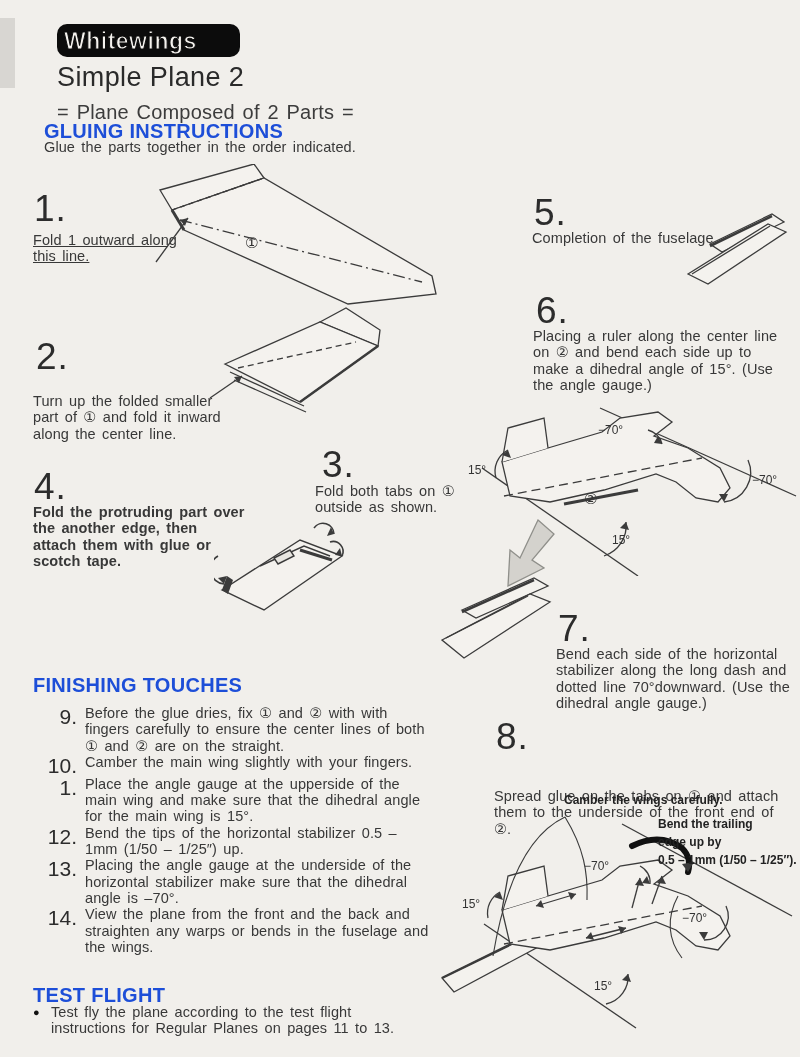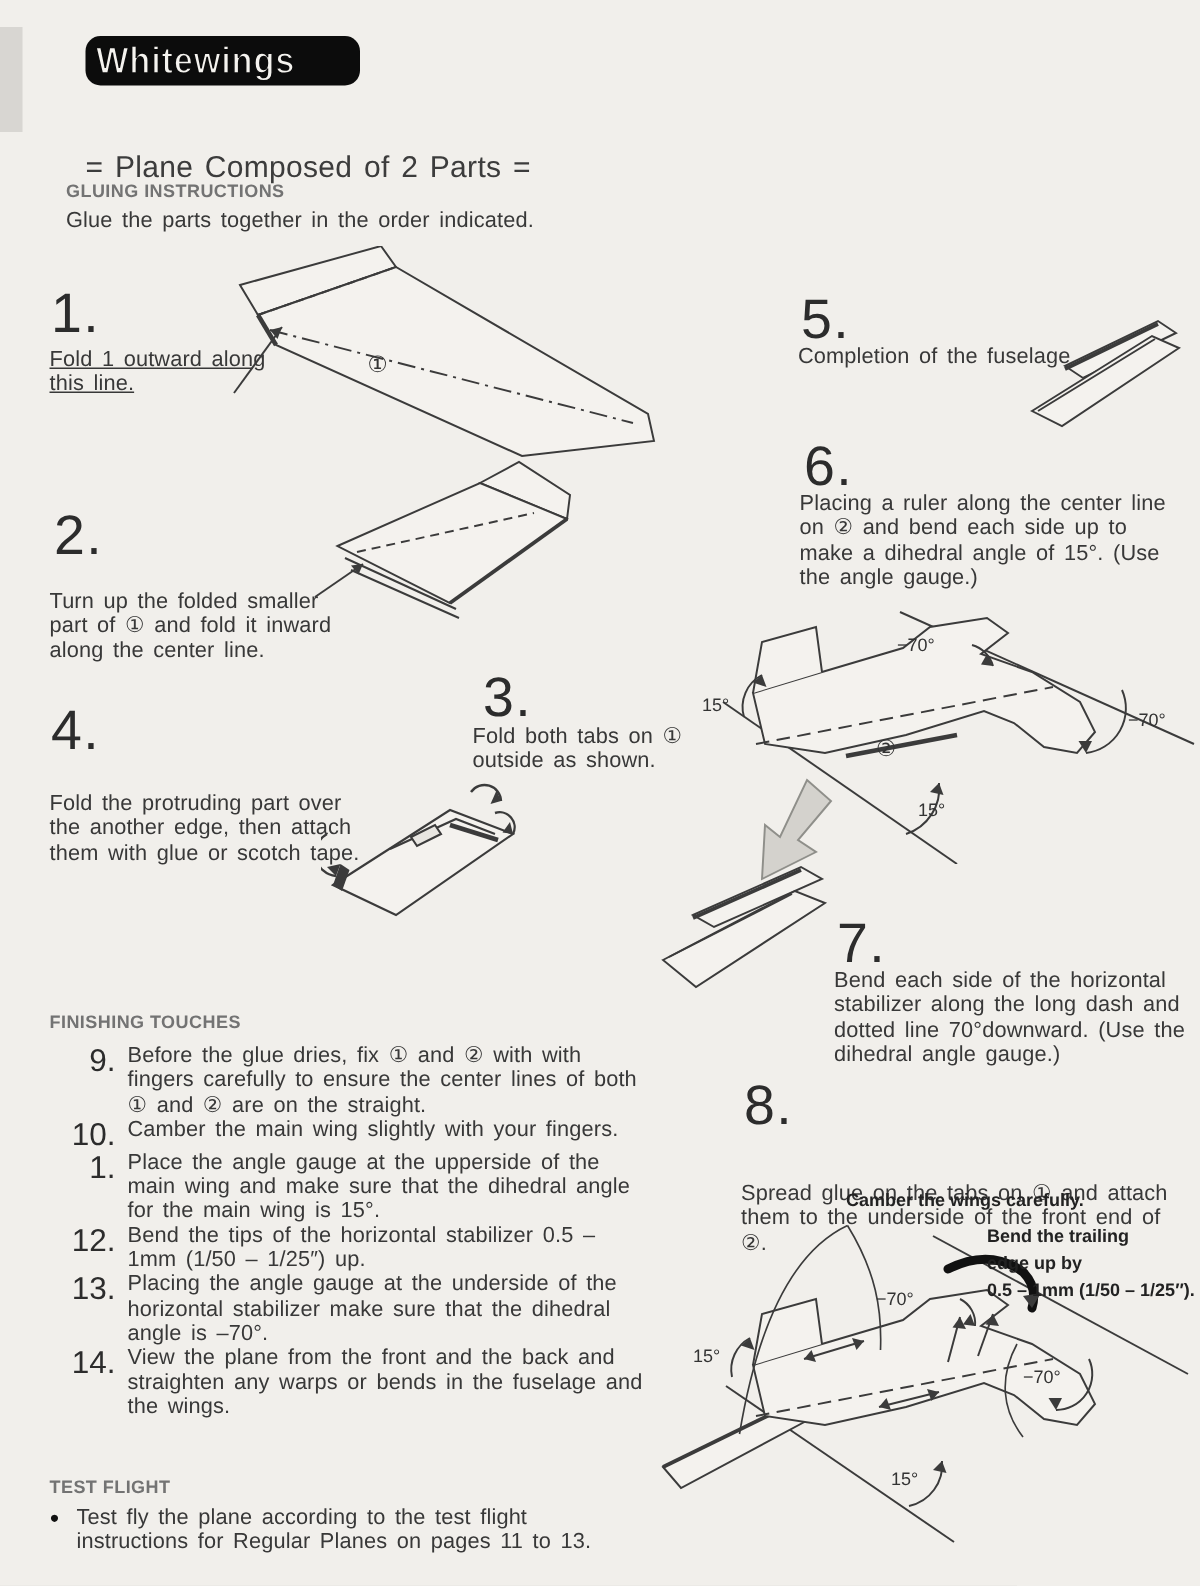--- a/index.html
+++ b/index.html
@@ -5,21 +5,21 @@
   html,body{margin:0;padding:0;background:#e8e6e2;}
   #page{
     position:relative;width:800px;height:1057px;margin:0 auto;
     background:#f1efeb;overflow:hidden;
     font-family:"Liberation Sans","DejaVu Sans",sans-serif;
     color:#3a3a3a;
   }
   .abs{position:absolute;}
   .body-t{font-size:14.5px;line-height:16.4px;letter-spacing:.1px;word-spacing:2.2px;color:#383838;}
   .step-num{font-size:37px;line-height:1;color:#2c2c2c;letter-spacing:1px;font-weight:400;}
-  .h-bold{font-size:12px;font-weight:700;color:#737373;letter-spacing:.3px;}
+  .h-bold{font-size:20px;font-weight:700;color:#1d4ed8;letter-spacing:.3px;}
   .scan-edge{background:#d8d6d2;}
   .logo-box{background:#0c0c0c;display:flex;align-items:center;padding-left:7px;}
   .logo-text{
     color:#f5f3ef;font-size:23px;font-weight:800;letter-spacing:.5px;
     -webkit-text-stroke:1px #0c0c0c;transform:scaleY(1.08);
   }
   .page-title{font-size:27px;color:#2a2a2a;letter-spacing:.4px;font-weight:400;}
   .subtitle{font-size:20px;color:#3c3c3c;letter-spacing:.2px;word-spacing:2px;}
   .fitem{display:grid;grid-template-columns:44px 1fr;column-gap:8px;}
   .fnum{font-size:21px;line-height:1;text-align:right;color:#2c2c2c;padding-top:1px;}
@@ -34,20 +34,21 @@
 </head>
 <body>
 
 <div id="page">
 
   <div class="abs scan-edge" style="left:0;top:18px;width:15px;height:70px;"></div>
 
   <div class="abs logo-box" style="left:57px;top:24px;width:176px;height:33px;border-radius:10px;">
     <span class="logo-text">Whitewings</span>
   </div>
+  <div class="abs page-title" style="left:57px;top:62px;">Simple Plane 2</div>
   <div class="abs subtitle" style="left:57px;top:101px;">= Plane Composed of 2 Parts =</div>
   <div class="abs h-bold" style="left:44px;top:120px;">GLUING INSTRUCTIONS</div>
   <div class="abs body-t" style="left:44px;top:139px;">Glue the parts together in the order indicated.</div>
 
   <div class="abs step-num" style="left:34px;top:190px;">1.</div>
   <div class="abs body-t" style="left:33px;top:232px;width:172px;text-decoration:underline;">Fold 1 outward along this line.</div>
   <svg class="abs" style="left:140px;top:164px;" width="310" height="142" viewBox="0 0 310 142">
     <g fill="none" stroke="#3b3b3b" stroke-width="1.3">
       <polygon points="20,26 114,0 124,14 32,46" fill="#f4f2ee"></polygon>
       <polygon points="32,46 124,14 292,112 296,130 208,140 44,66" fill="#f4f2ee"></polygon>
@@ -69,21 +70,21 @@
       <path d="M38,66 L156,40" stroke-dasharray="6 4"></path>
       <line x1="100" y1="100" x2="178" y2="44" stroke-width="2.5"></line>
       <line x1="30" y1="70" x2="104" y2="104"></line>
       <line x1="34" y1="78" x2="106" y2="110"></line>
       <line x1="10" y1="96" x2="42" y2="74"></line>
     </g>
     <polygon points="42,74 34,75 39,81" fill="#3b3b3b"></polygon>
   </svg>
 
   <div class="abs step-num" style="left:34px;top:468px;">4.</div>
-  <div class="abs body-t" style="left:33px;top:528px;width:212px;">Fold the protruding part over the another edge, then attach them with glue or scotch tape.</div>
+  <div class="abs body-t" style="left:33px;top:504px;width:212px;font-weight:bold;">Fold the protruding part over the another edge, then attach them with glue or scotch tape.</div>
 
   <div class="abs step-num" style="left:322px;top:446px;">3.</div>
   <div class="abs body-t" style="left:315px;top:483px;width:142px;">Fold both tabs on ① outside as shown.</div>
   <svg class="abs" style="left:214px;top:514px;" width="136" height="106" viewBox="0 0 136 106">
     <g fill="none" stroke="#3b3b3b" stroke-width="1.4">
       <polygon points="8,76 86,26 128,42 50,96" fill="#f4f2ee"></polygon>
       <polyline points="46,52 90,32 116,42"></polyline>
       <polygon points="60,44 76,36 80,42 64,50" fill="#e8e6e1"></polygon>
       <line x1="86" y1="36" x2="118" y2="46" stroke-width="3"></line>
       <path d="M100,14 A11,11 0 0 1 120,20" stroke-width="1.6"></path>

